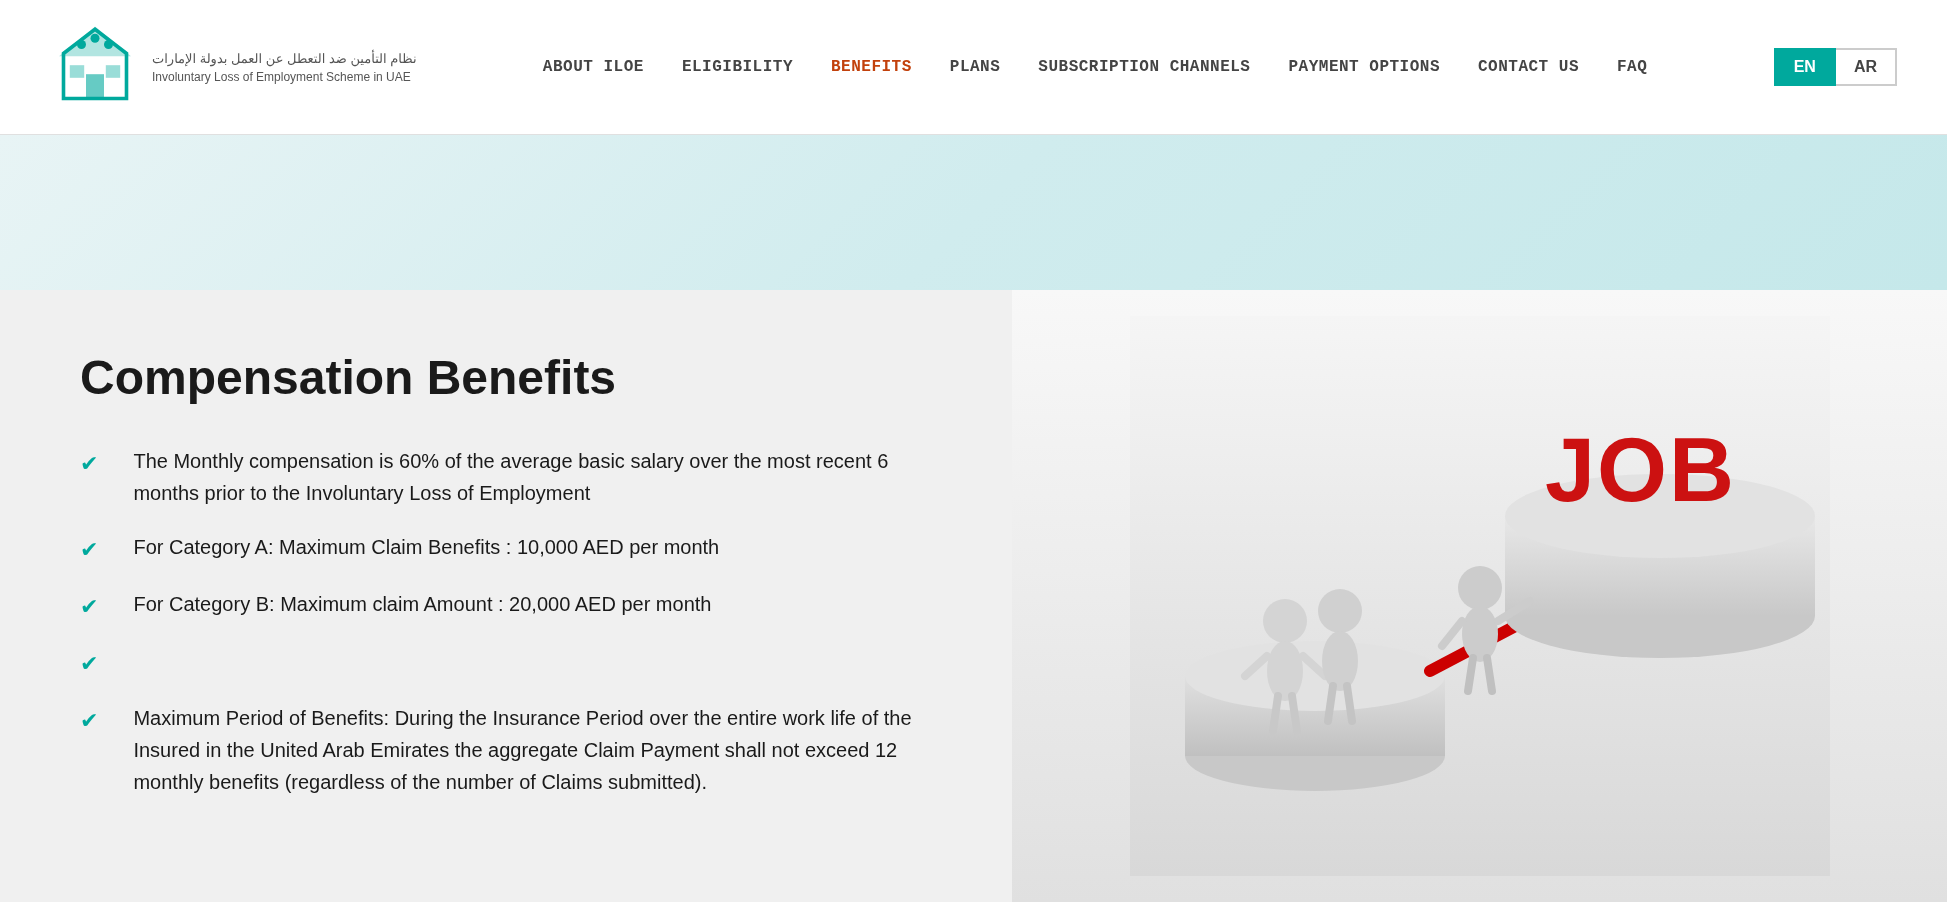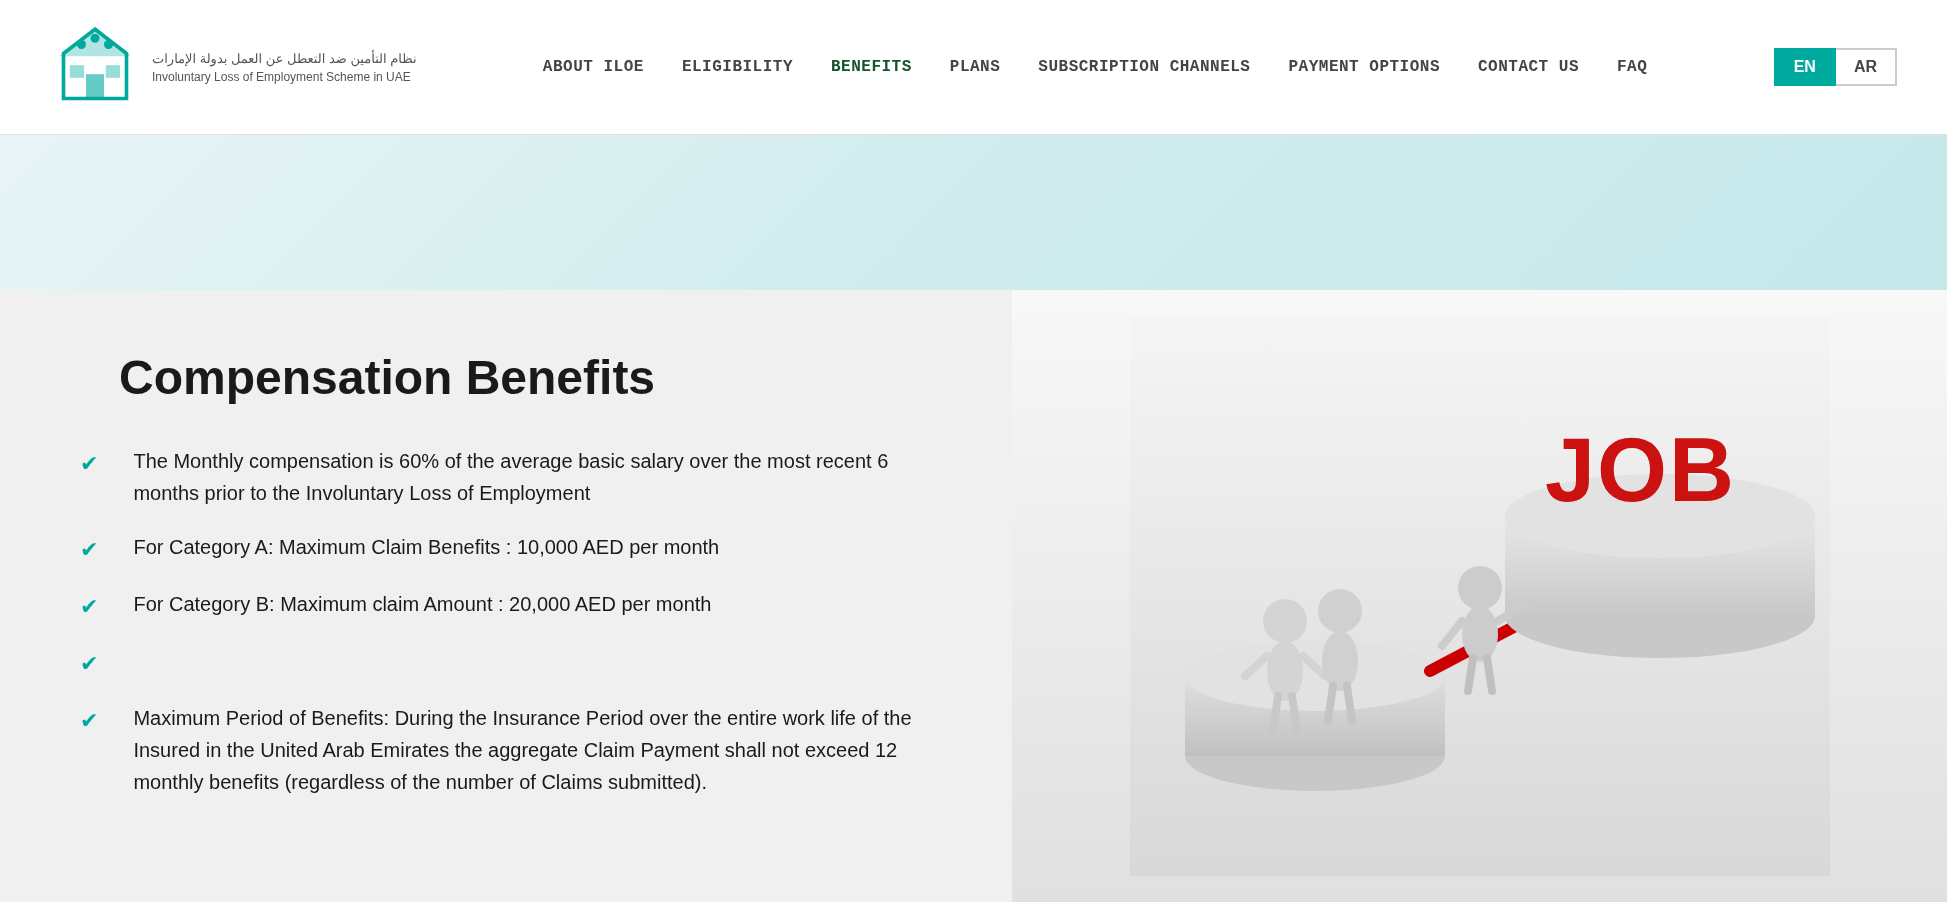--- a/index.html
+++ b/index.html
@@ -62,21 +62,21 @@
     nav a {
       text-decoration: none;
       font-size: 16px;
       font-weight: 600;
       color: #444;
       letter-spacing: 0.5px;
       white-space: nowrap;
     }
 
     nav a.active {
-      color: #14532d;
+      color: #c2410c;
     }
 
     .lang-switcher {
       display: flex;
       align-items: center;
       gap: 0;
     }
 
     .lang-btn {
       padding: 8px 18px;
@@ -123,21 +123,20 @@
       background: #e8e8e8;
       position: relative;
       overflow: hidden;
     }
 
     h1.page-title {
       font-size: 48px;
       font-weight: 900;
       color: #1a1a1a;
       margin-bottom: 40px;
-      margin-left: 39px;
     }
 
     .benefits-list {
       display: flex;
       flex-direction: column;
       gap: 22px;
     }
 
     .benefit-item {
       display: flex;

